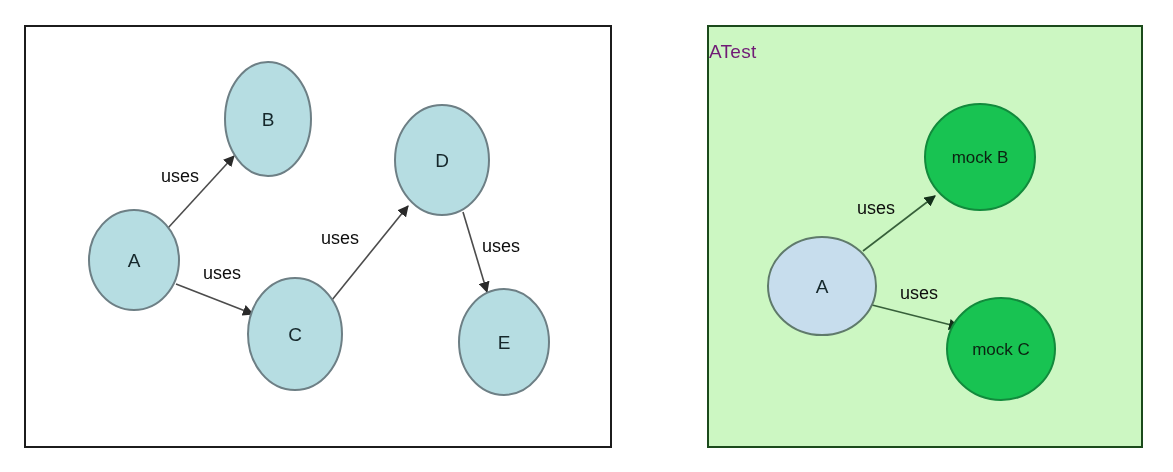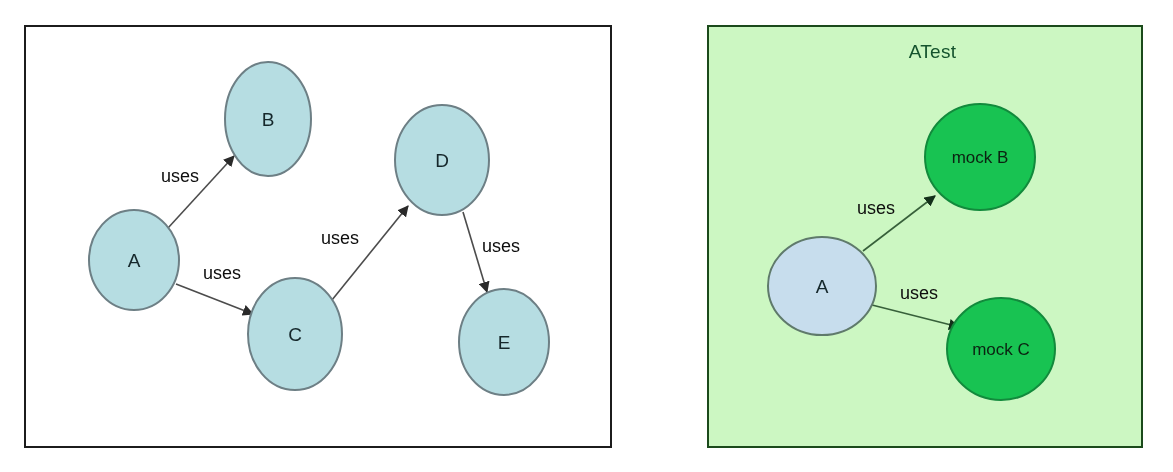--- a/index.html
+++ b/index.html
@@ -38,25 +38,24 @@
     width: 436px;
     height: 423px;
     background: #ccf7c2;
     border: 2px solid #1b4a1b;
   }
   .panel-title {
     position: absolute;
     left: 0;
     right: 0;
     top: 14px;
-    text-align: center;
+    text-align: left;
     font-size: 19px;
-    color: #14532d;
+    color: #701a75;
     letter-spacing: 0.3px;
-    margin-left: 15px;
   }
   svg.graph {
     position: absolute;
     left: 0;
     top: 0;
     width: 1173px;
     height: 472px;
     overflow: visible;
   }
   .node-ellipse-prod {

